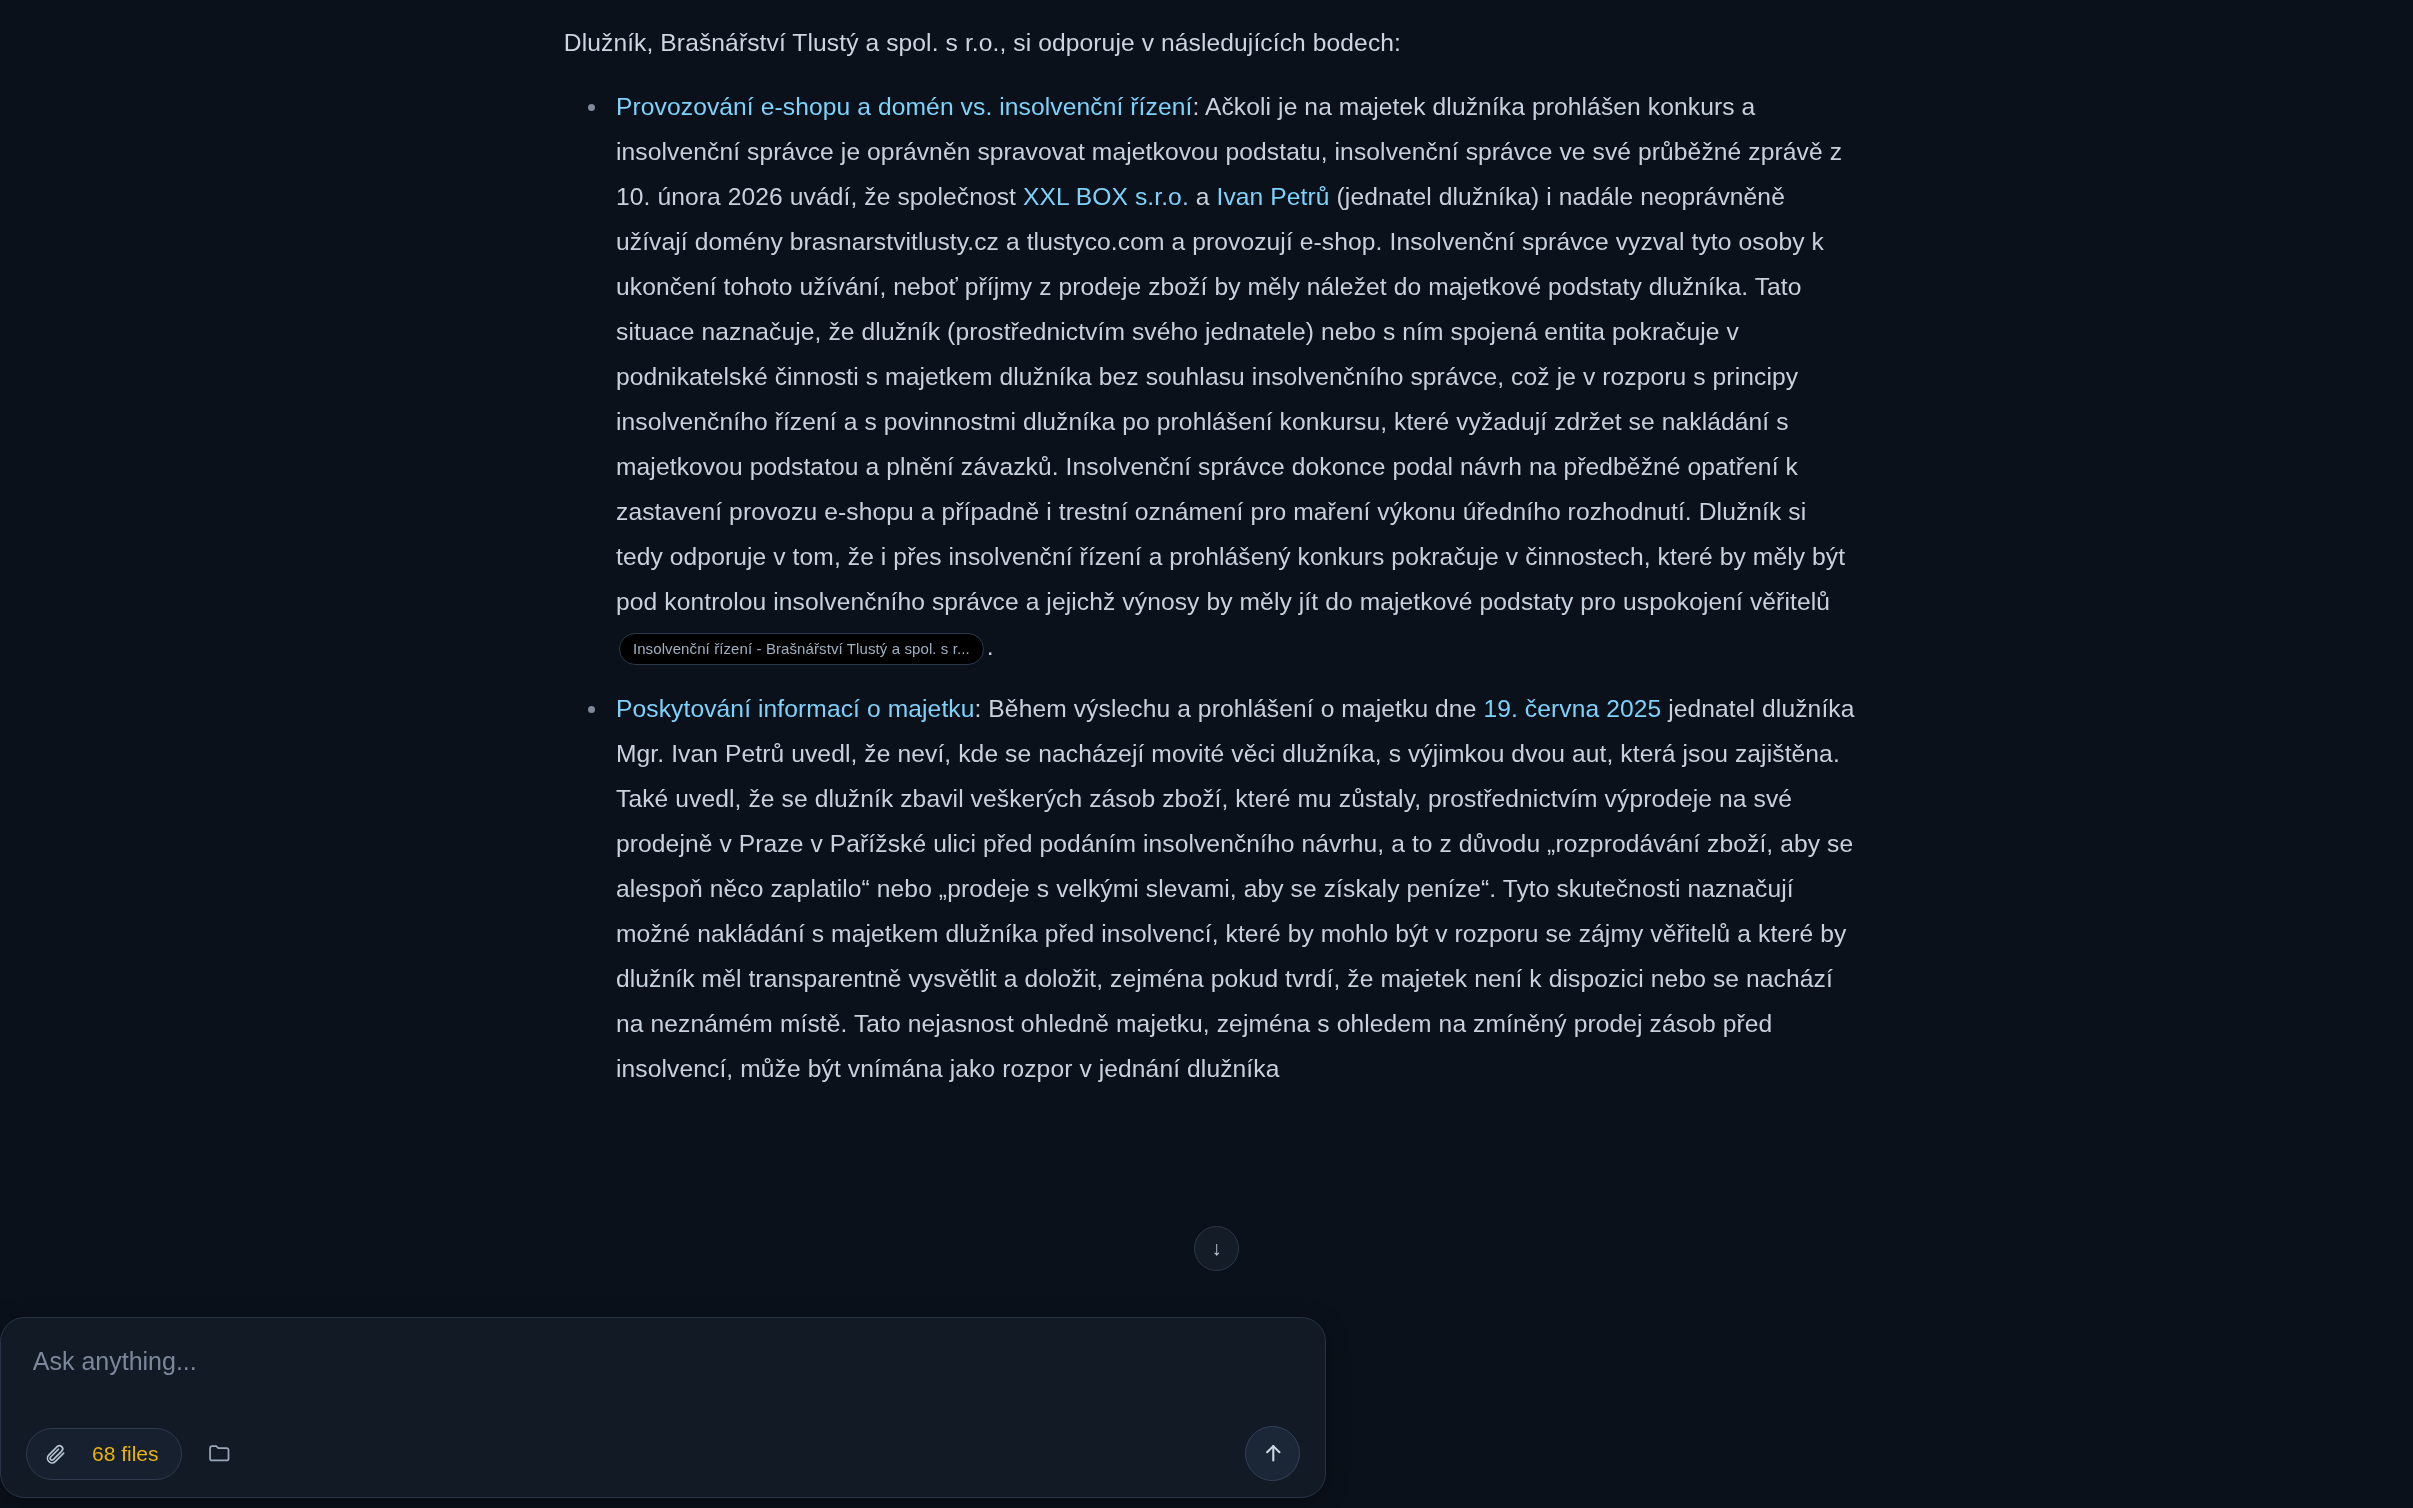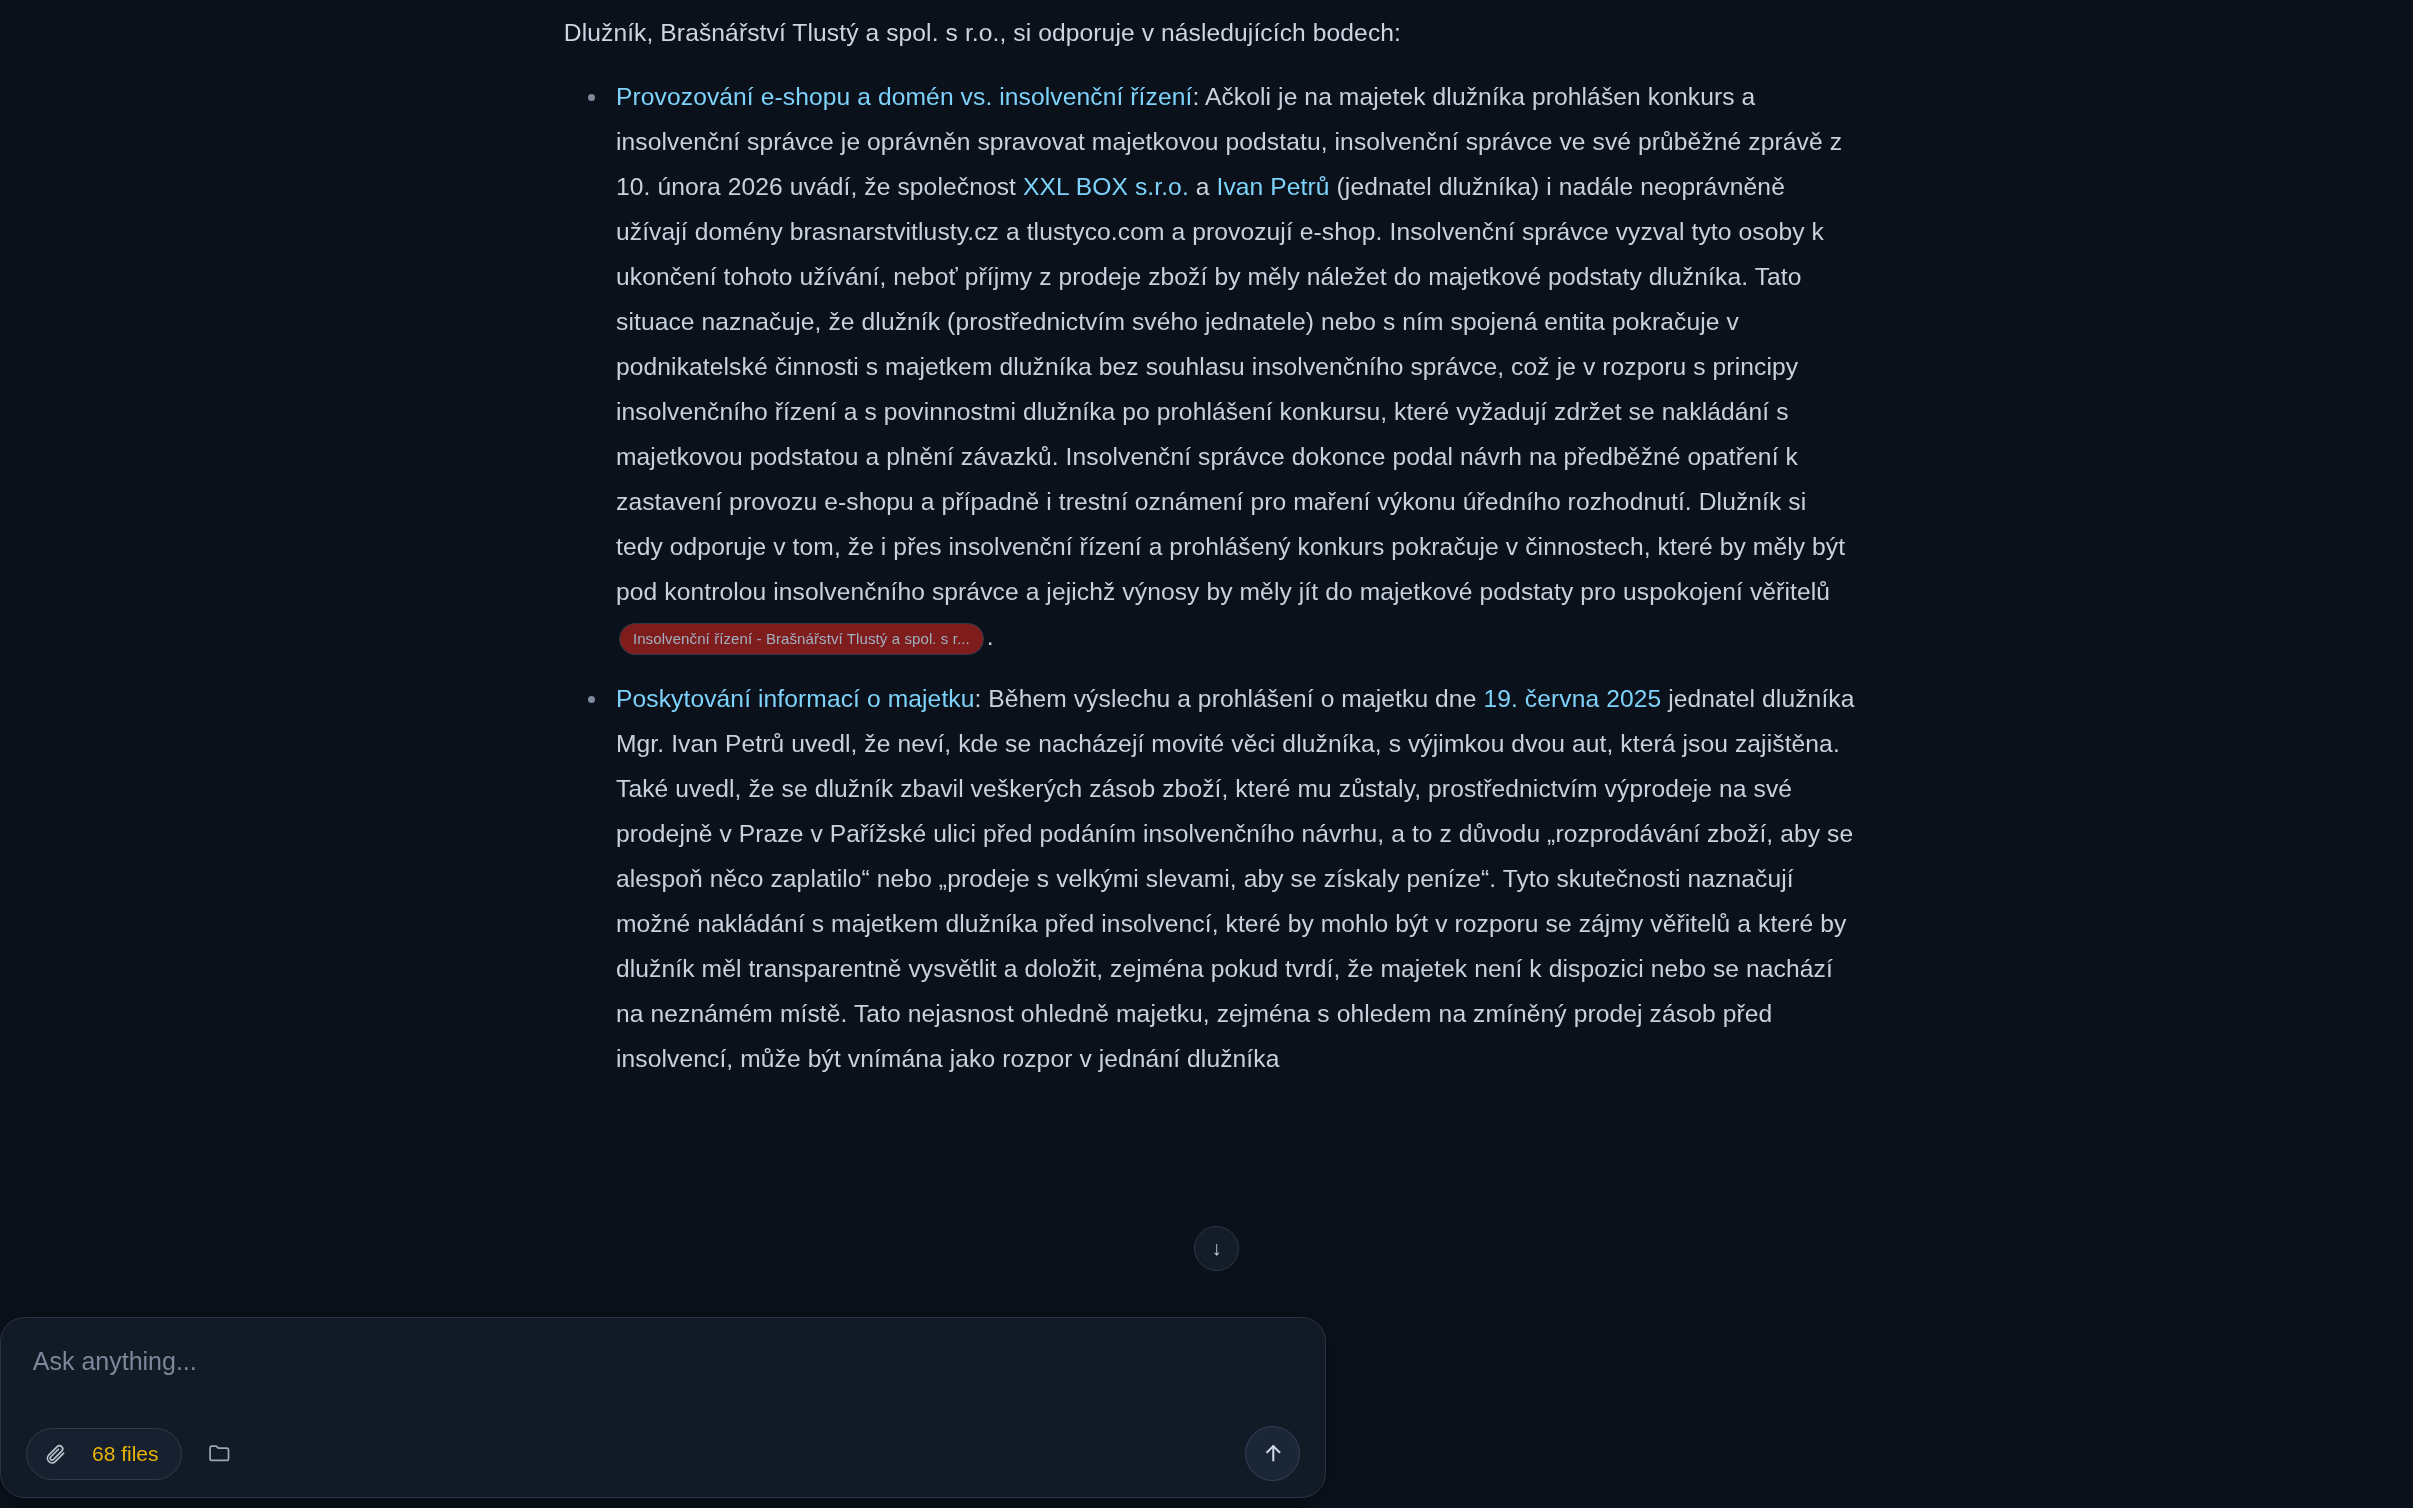--- a/index.html
+++ b/index.html
@@ -23,21 +23,21 @@
     left: 0;
     top: 0;
     width: 2413px;
     height: 1304px;
     overflow: hidden;
     padding: 0;
   }
   .msg-block {
     width: 1297px;
     margin: 0 auto;
-    padding-top: 10px;
+    padding-top: 20px;
     font-size: 24.6px;
     line-height: 45px;
     color: #c8d2de;
     letter-spacing: 0.1px;
   }
   .intro-line {
     margin: 0 0 19px 0;
     padding-left: 5.8px;
     color: #ccd5e1;
   }
@@ -66,21 +66,21 @@
 
   .citation {
     display: inline-flex;
     align-items: center;
     max-width: 507px;
     height: 32px;
     padding: 0 13px;
     margin: 0 2.9px;
     border: 0.7px solid #2c3a4c;
     border-radius: 16px;
-    background: #7f1d1d;
+    background: #000000;
     font-size: 15px;
     line-height: 32px;
     color: #9fb0c3;
     vertical-align: middle;
     white-space: nowrap;
     overflow: hidden;
     text-overflow: ellipsis;
   }
 
   

